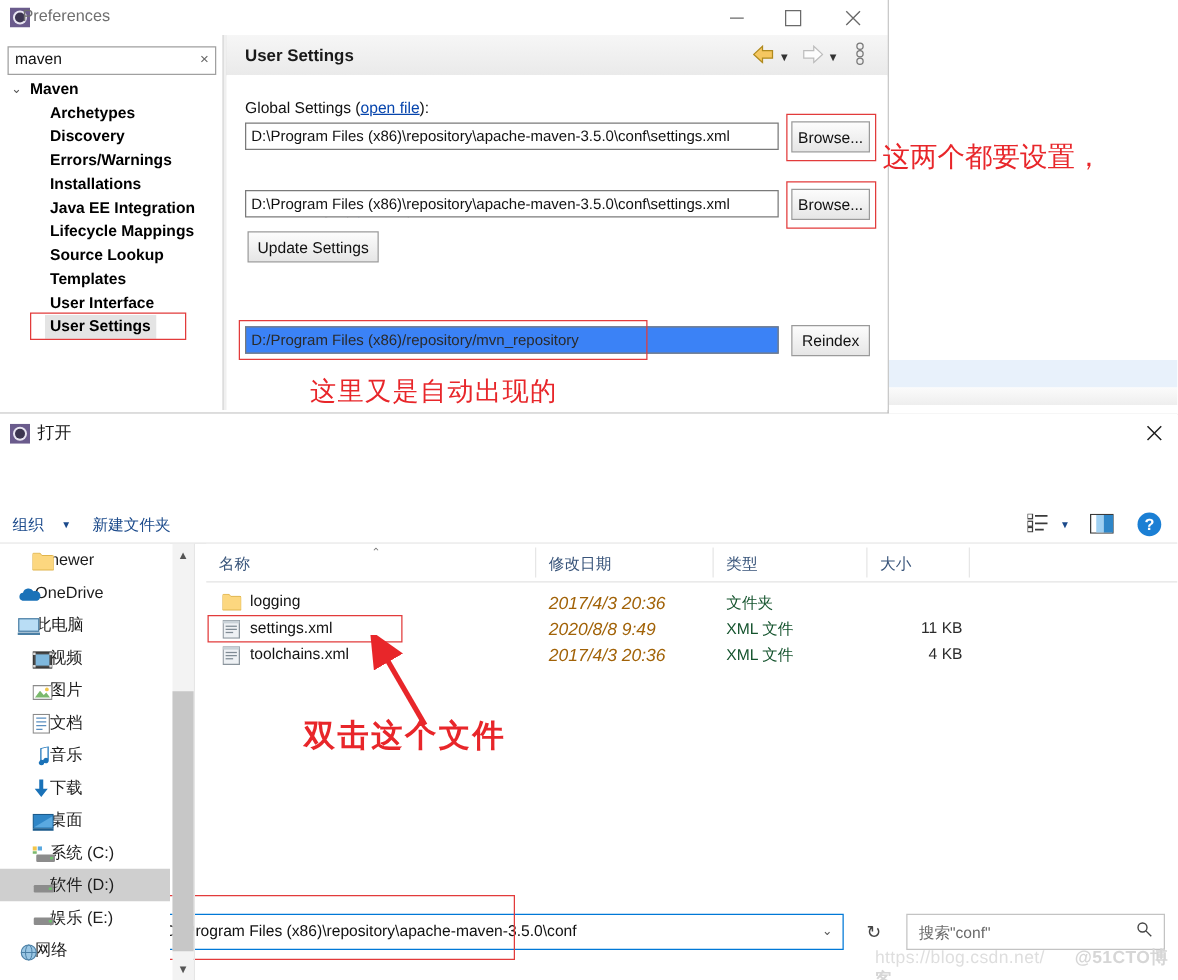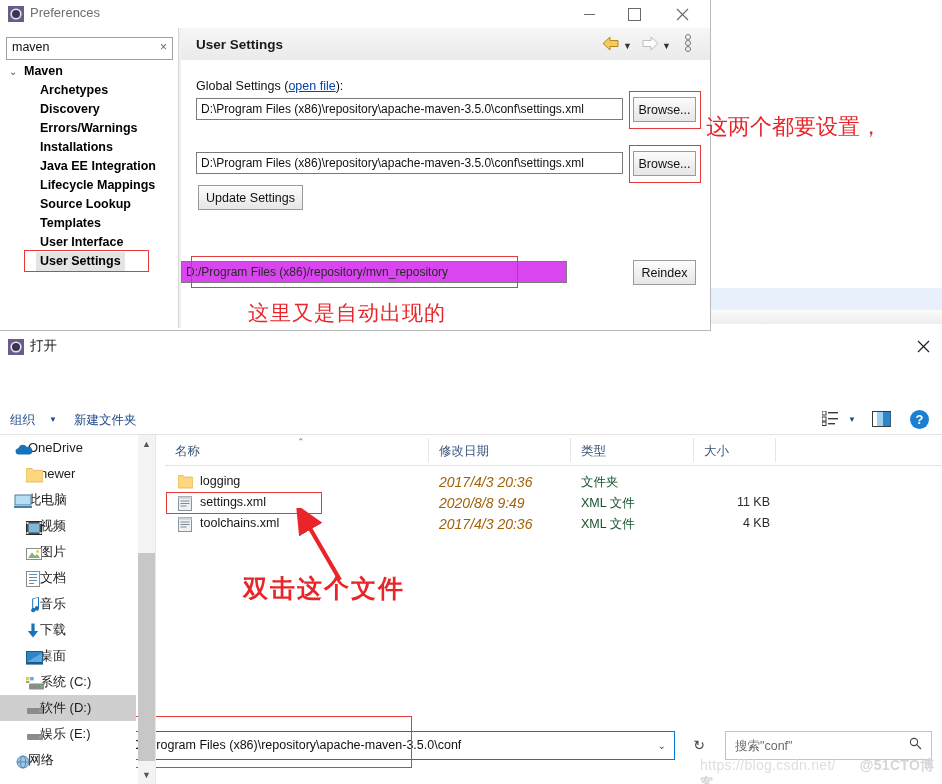--- a/index.html
+++ b/index.html
@@ -15,21 +15,21 @@
   
   #bg-band{left:710px;top:288px;width:232px;height:22px;background:#e8f1fb;}
   #bg-band2{left:710px;top:310px;width:232px;height:14px;background:#f4f4f4;
     background:linear-gradient(#fbfbfb,#eeeeee);}
 
   
   #prefs-window{left:0;top:0;width:710px;height:330px;background:#ffffff;
      border-right:1px solid #b9b9b9;border-bottom:1px solid #b9b9b9;}
   #prefs-titlebar{left:0;top:0;width:710px;height:28px;background:#ffffff;}
   #prefs-icon{left:8px;top:6px;width:16px;height:16px;}
-  #prefs-title{left:30px;top:5px;font-size:13px;color:#6f6f6f;text-align:center;}
+  #prefs-title{left:18px;top:5px;font-size:13px;color:#6f6f6f;text-align:center;}
   .wbtn{top:2px;width:42px;height:24px;color:#555;font-size:13px;
         display:flex;align-items:center;justify-content:center;cursor:default;}
   #btn-min{left:568px;}
   #btn-max{left:613px;}
   #btn-close{left:661px;}
   .min-glyph{display:block;width:11px;height:1px;background:#6a6a6a;}
   .max-glyph{display:block;width:11px;height:11px;border:1px solid #6a6a6a;}
 
   
   #prefs-search{left:6px;top:37px;width:165px;height:21px;border:1px solid #a0a0a0;
@@ -257,21 +257,21 @@
 
     <span class="lbl" style="left:15px;top:72px;margin-top:28px;">
       <span>User Settings (</span><a href="#">open file</a><span>):</span>
     </span>
     <div class="tfield" style="left:15px;top:92px;width:427px;">D:\Program Files (x86)\repository\apache-maven-3.5.0\conf\settings.xml</div>
     <div class="btn" style="left:452px;top:91px;width:63px;">Browse...</div>
     <div class="redbox" style="left:448px;top:85px;width:72px;height:38px;"></div>
 
     <div class="btn" style="left:17px;top:125px;width:105px;">Update Settings</div>
 
-    <div class="tfield ro" style="left:0;top:201px;width:386px;background:#d946ef;">D:/Program Files (x86)/repository/mvn_repository</div>
+    <div class="tfield ro" style="left:15px;top:201px;width:427px;background:#3b82f6;">D:/Program Files (x86)/repository/mvn_repository</div>
     <div class="btn" style="left:452px;top:200px;width:63px;">Reindex</div>
     <div class="redbox" style="left:10px;top:196px;width:327px;height:32px;"></div>
   </div>
 </div>
 
 <div class="abs anno" id="anno1">
   <div>这两个都要设置，</div>
 </div>
 <div class="abs anno" id="anno2">这里又是自动出现的</div>
 
@@ -339,35 +339,35 @@
 <span class="abs" id="tb-pane">
   <svg width="19" height="16" viewBox="0 0 19 16">
     <rect x="0.5" y="0.5" width="18" height="15" fill="#fff" stroke="#3a3a3a" stroke-width="1"></rect>
     <rect x="5" y="1" width="6" height="14" fill="#9fd0f2"></rect>
     <rect x="11" y="1" width="7.5" height="14" fill="#2e86c8"></rect>
   </svg>
 </span>
 <div class="abs" id="tb-help">?</div>
 
 <div class="abs" id="navpane">
+  <div class="navitem l2">
+    <span class="navicon">
+      <svg width="17" height="15" viewBox="0 0 17 15">
+          <path d="M0 1.5 A1 1 0 0 1 1 0.5 L6 0.5 L7.5 2.4 L16 2.4 A1 1 0 0 1 17 3.4 L17 14 L0 14 Z" fill="#fcd77f" stroke="#e0b44c" stroke-width="0.8"></path>
+        </svg>
+    </span>
+    <span>newer</span>
+  </div>
   <div class="navitem l1">
     <span class="navicon" style="left:14px;">
       <svg width="19" height="14" viewBox="0 0 19 14">
           <path d="M4 11.5 A3.2 3.2 0 0 1 4.4 5.2 A4.6 4.6 0 0 1 12.8 4 A3.8 3.8 0 0 1 15.8 11.5 Z" fill="#1a72b8"></path>
         </svg>
     </span>
     <span>OneDrive</span>
-  </div>
-  <div class="navitem l2">
-    <span class="navicon">
-      <svg width="17" height="15" viewBox="0 0 17 15">
-          <path d="M0 1.5 A1 1 0 0 1 1 0.5 L6 0.5 L7.5 2.4 L16 2.4 A1 1 0 0 1 17 3.4 L17 14 L0 14 Z" fill="#fcd77f" stroke="#e0b44c" stroke-width="0.8"></path>
-        </svg>
-    </span>
-    <span>newer</span>
   </div>
   <div class="navitem l1">
     <span class="navicon" style="left:14px;">
       <svg width="18" height="15" viewBox="0 0 18 15">
           <rect x="1" y="1" width="16" height="10" fill="#b9ddf5" stroke="#4a7fa5" stroke-width="1"></rect>
           <rect x="0" y="12" width="18" height="2" fill="#4a7fa5"></rect>
         </svg>
     </span>
     <span>此电脑</span>
   </div>

